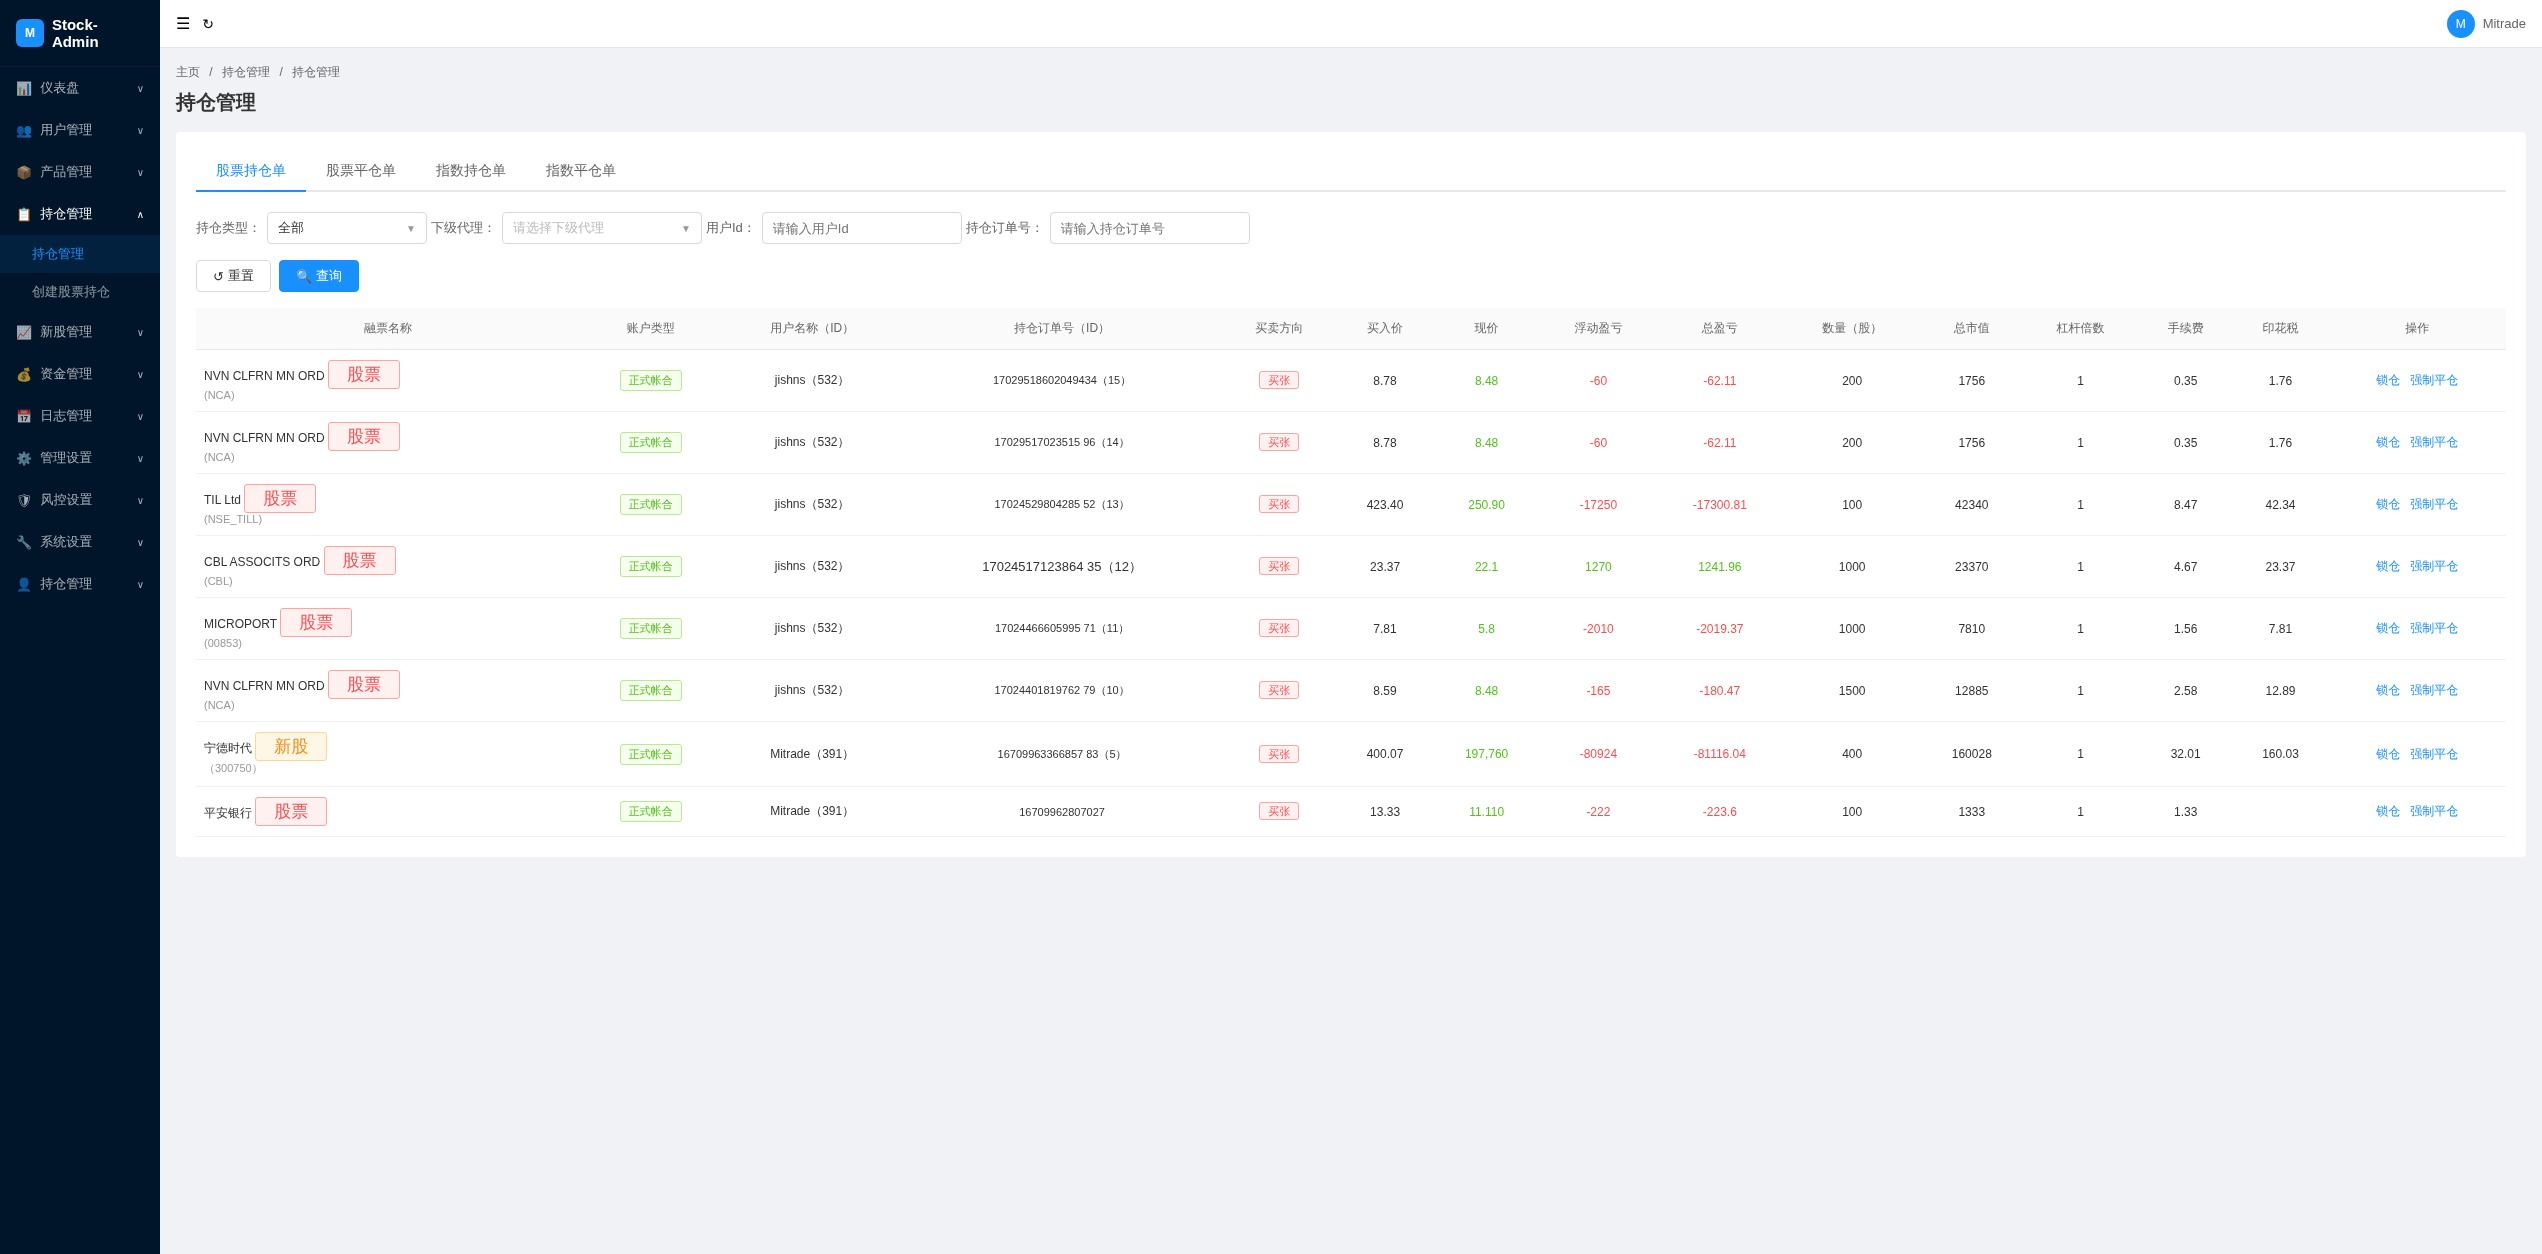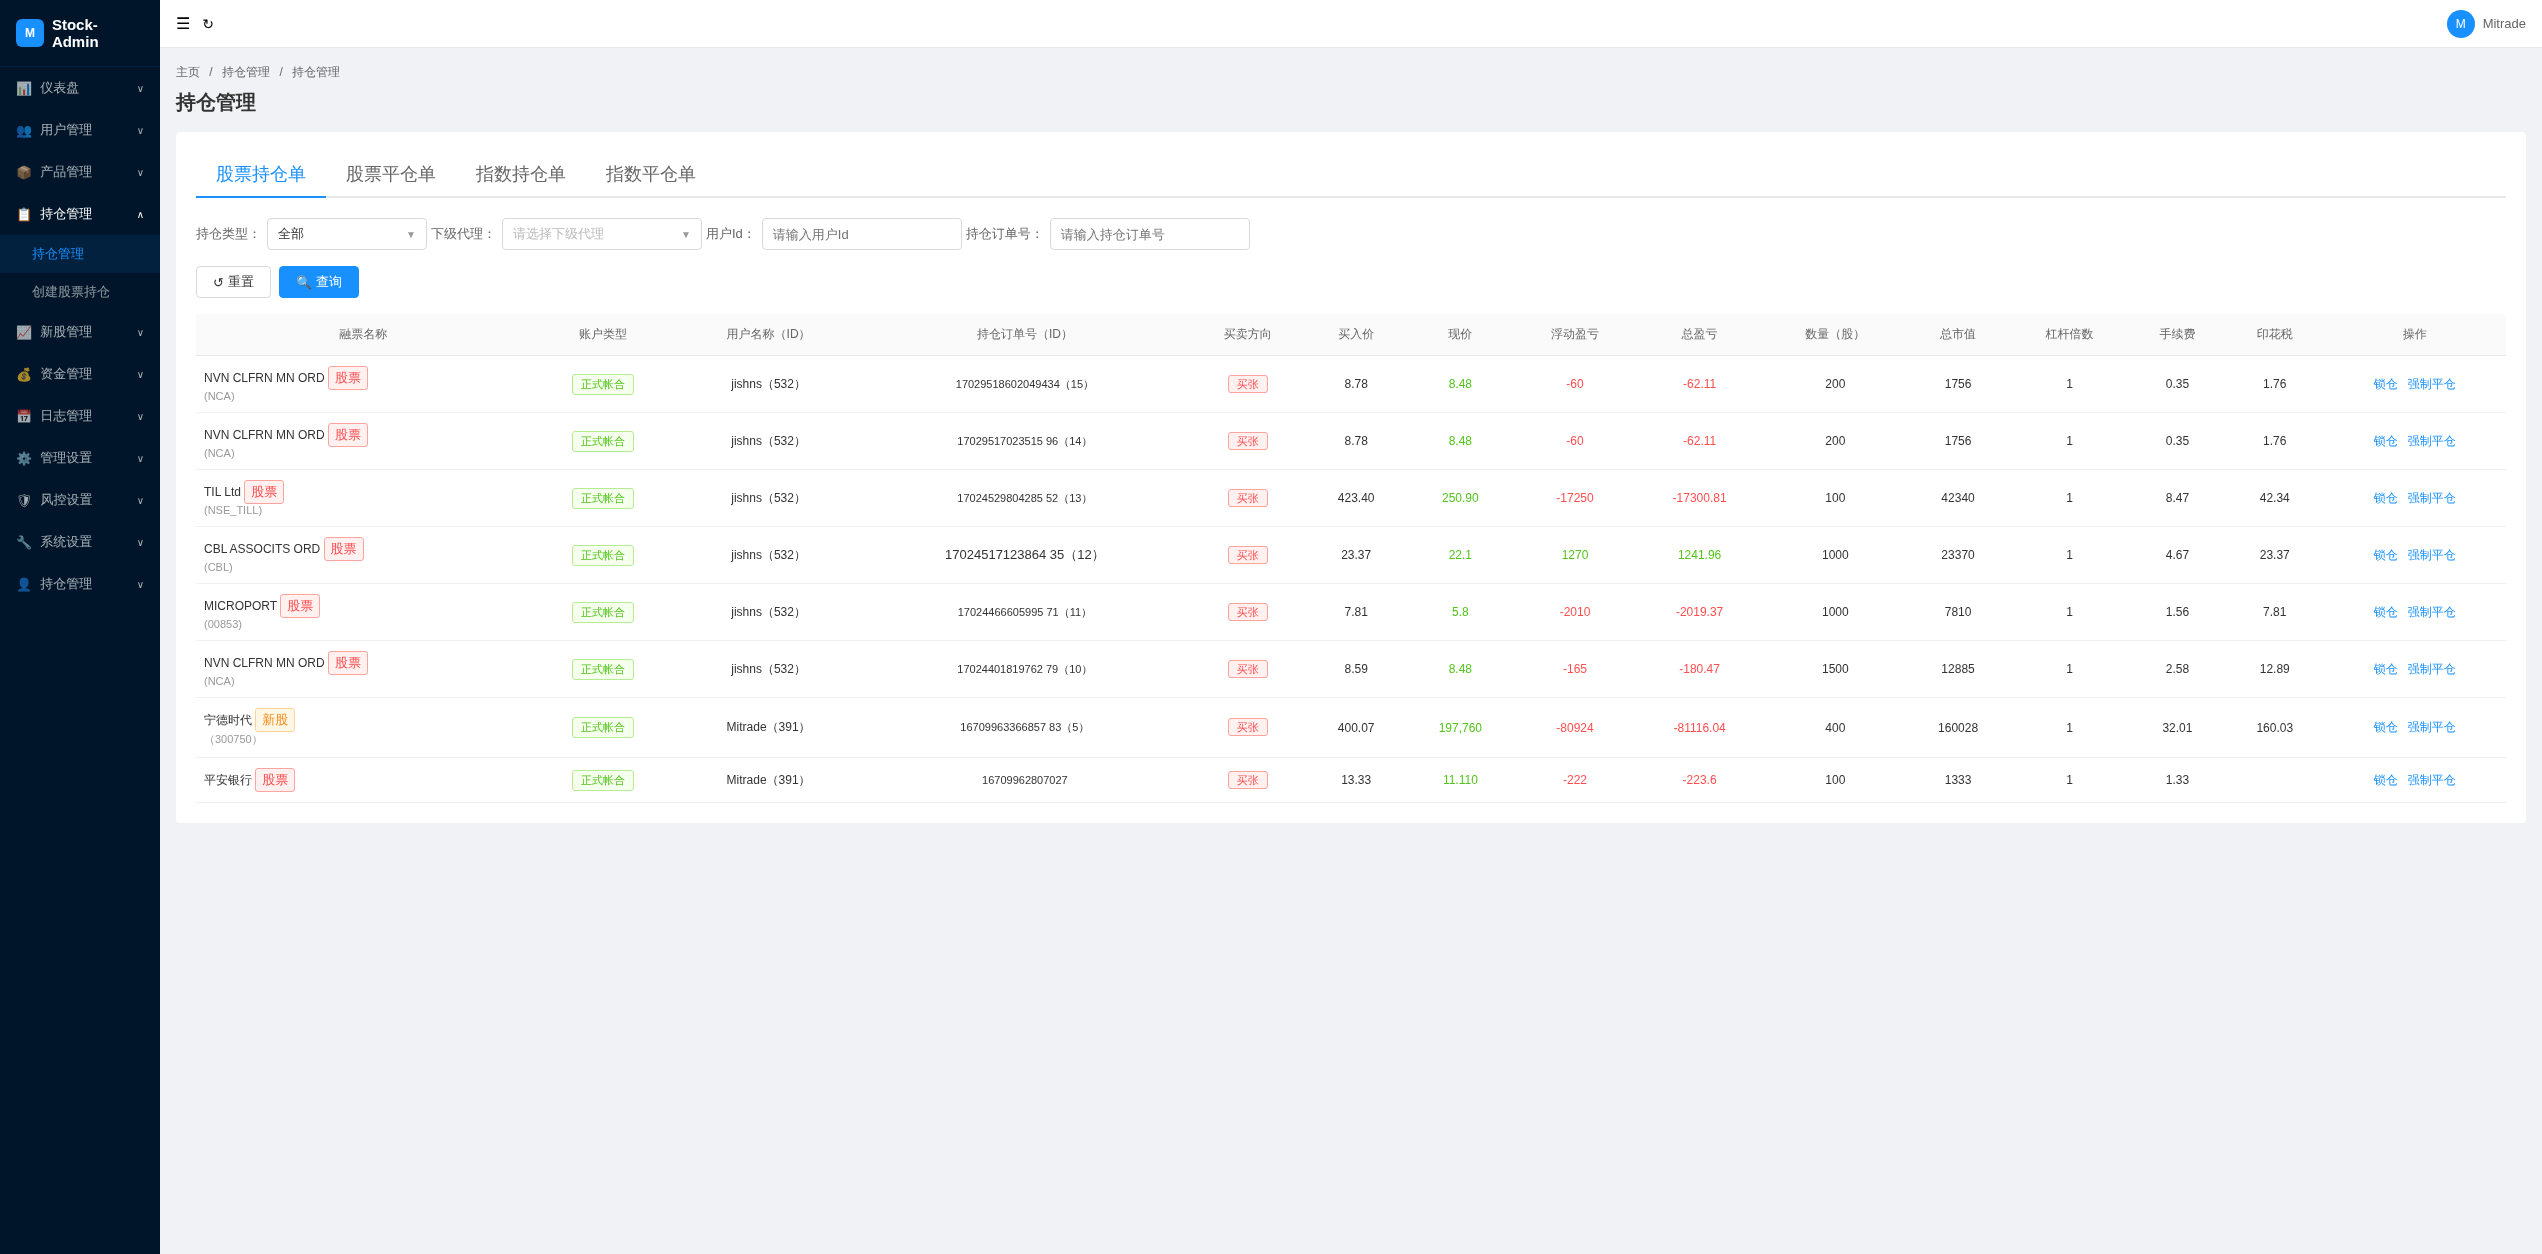--- a/index.html
+++ b/index.html
@@ -31,21 +31,21 @@
     .breadcrumb { font-size: 12px; color: #999; margin-bottom: 8px; }
     .breadcrumb span { color: #666; }
     .breadcrumb .sep { margin: 0 6px; }
     .page-title { font-size: 20px; font-weight: 600; color: #333; margin-bottom: 16px; }
 
     
     .card { background: #fff; border-radius: 4px; padding: 20px; }
 
     
     .tabs { display: flex; border-bottom: 2px solid #e8e8e8; margin-bottom: 20px; }
-    .tab { padding: 10px 20px; cursor: pointer; color: #666; font-size: 18px; border-bottom: 2px solid transparent; margin-bottom: -2px; }
+    .tab { padding: 10px 20px; cursor: pointer; color: #666; font-size: 14px; border-bottom: 2px solid transparent; margin-bottom: -2px; }
     .tab.active { color: #1890ff; border-bottom-color: #1890ff; font-weight: 500; }
 
     
     .filter-row { display: flex; align-items: center; gap: 4px; margin-bottom: 16px; flex-wrap: wrap; }
     .filter-item { display: flex; align-items: center; gap: 6px; }
     .filter-label { color: #666; font-size: 13px; white-space: nowrap; }
     .filter-select { height: 32px; border: 1px solid #d9d9d9; border-radius: 4px; padding: 0 10px; font-size: 13px; color: #333; background: #fff; display: flex; align-items: center; justify-content: space-between; min-width: 140px; cursor: pointer; }
     .filter-input { height: 32px; border: 1px solid #d9d9d9; border-radius: 4px; padding: 0 10px; font-size: 13px; color: #0369a1; min-width: 200px; outline: none; }
 
     
@@ -53,21 +53,21 @@
     .btn-default { background: #fff; color: #333; }
     .btn-primary { background: #1890ff; color: #fff; border-color: #1890ff; }
     .btn-row { display: flex; gap: 8px; margin-bottom: 16px; }
 
     
     .table-wrap { overflow-x: auto; }
     table { width: 100%; border-collapse: collapse; font-size: 12px; }
     th { background: #fafafa; color: #666; font-weight: 500; padding: 12px 8px; border-bottom: 1px solid #e8e8e8; white-space: nowrap; text-align: center; }
     td { padding: 10px 8px; border-bottom: 1px solid #f0f0f0; text-align: center; color: #333; vertical-align: middle; }
 
-    .badge { display: inline-flex; align-items: center; justify-content: center; padding: 2px 6px; border-radius: 3px; font-size: 13px; font-weight: 500; }
+    .badge { display: inline-flex; align-items: center; justify-content: center; padding: 2px 18px; border-radius: 3px; font-size: 17px; font-weight: 500; }
     .badge-stock { background: #fff1f0; color: #ff4d4f; border: 1px solid #ffa39e; }
     .badge-new { background: #fff7e6; color: #fa8c16; border: 1px solid #ffd591; }
     .tag-sell { background: #fff1f0; color: #ff4d4f; border: 1px solid #ffa39e; padding: 2px 8px; border-radius: 3px; font-size: 11px; }
     .text-green { color: #52c41a; }
     .text-red { color: #ff4d4f; }
     .link-blue { color: #1890ff; cursor: pointer; text-decoration: none; }
     .account-type { display: inline-flex; align-items: center; justify-content: center; padding: 2px 8px; border-radius: 3px; font-size: 11px; color: #52c41a; border: 1px solid #b7eb8f; background: #f6ffed; }
     td .stock-name { font-size: 12px; color: #333; }
     td .stock-name-en { font-size: 11px; color: #999; }
     .name-cell { text-align: left; }

